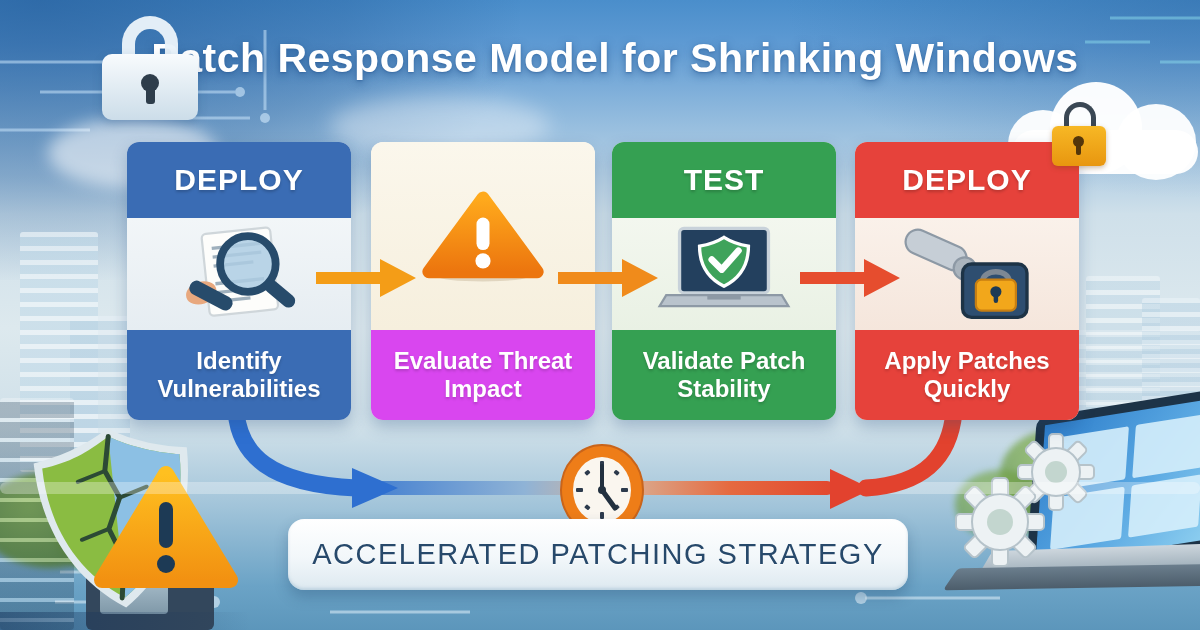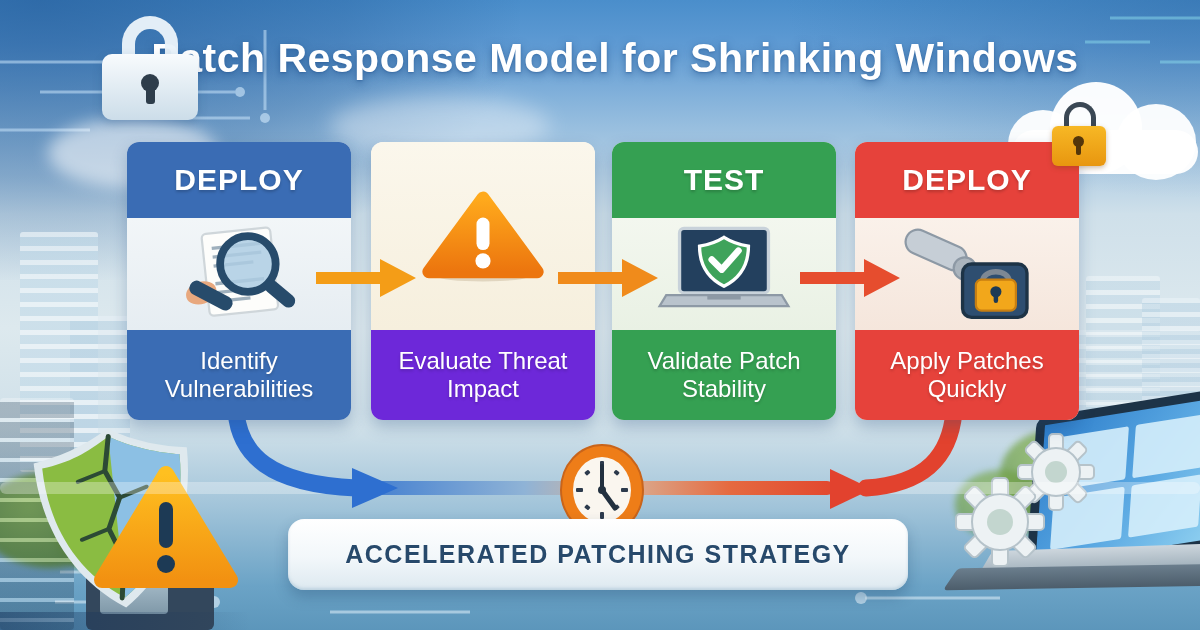--- a/index.html
+++ b/index.html
@@ -65,39 +65,39 @@
     display:flex; flex-direction:column; box-shadow:0 7px 16px rgba(35,75,125,0.28); background:#f6f4ee; }
   .card-header { height:76px; display:flex; align-items:center; justify-content:center;
     color:#fff; font-weight:bold; font-size:30px; letter-spacing:1px;
     text-shadow:0 2px 3px rgba(0,0,0,0.2); }
   .card-icon { flex:1; display:flex; align-items:center; justify-content:center; }
   .icon-bg-0 { background:linear-gradient(180deg,#f2f6f8,#e6edf2); }
   .icon-bg-1 { background:linear-gradient(180deg,#fbf7ec,#f6efdd); }
   .icon-bg-2 { background:linear-gradient(180deg,#f3f7ef,#e9f1e4); }
   .icon-bg-3 { background:linear-gradient(180deg,#faf1ea,#f5e6dc); }
   .card-desc { height:90px; display:flex; align-items:center; justify-content:center; text-align:center;
-    color:#fff; font-weight:normal; font-size:24px; line-height:1.18; padding:0 16px;
+    color:#fff; font-weight:bold; font-size:24px; line-height:1.18; padding:0 16px;
     text-shadow:0 2px 3px rgba(0,0,0,0.18); }
   .card0 { left:127px; } .card1 { left:371px; } .card2 { left:612px; } .card3 { left:855px; }
 
   .gap-arrow { top:255px; width:104px; height:46px; }
 
   .flow-svg { left:0; top:398px; width:1200px; height:132px; }
   .clock-svg { left:558px; top:442px; width:88px; height:96px; }
 
   .shield-svg { left:22px; top:420px; width:190px; height:200px; transform:rotate(-6deg); }
   .tri-svg { left:90px; top:460px; width:152px; height:138px; }
   .gears-svg { left:952px; top:430px; width:160px; height:140px; }
 
   
   .banner { left:288px; top:519px; width:620px; height:71px; border-radius:16px;
     background:linear-gradient(180deg,#ffffff 0%,#f2f7fa 55%,#dde9f0 100%);
     box-shadow:0 7px 14px rgba(25,60,100,0.28), inset 0 -2px 3px rgba(160,190,210,0.5);
     display:flex; align-items:center; justify-content:center; }
-  .banner span { color:#27496b; font-size:25px; font-weight:bold; letter-spacing:1.5px; white-space:nowrap;
+  .banner span { color:#27496b; font-size:29px; font-weight:normal; letter-spacing:1.5px; white-space:nowrap;
     text-shadow:0 1px 1px rgba(255,255,255,0.8); }
 
   .bottom-dark { left:0; top:612px; width:250px; height:18px;
     background:linear-gradient(90deg, rgba(22,52,92,0.5), rgba(22,52,92,0)); }
 </style>
 </head>
 <body>
 
 <div id="canvas">
 
@@ -274,21 +274,21 @@
               <stop offset="0" stop-color="#ffaa1c"></stop>
               <stop offset="1" stop-color="#ec750e"></stop>
             </linearGradient>
           </defs>
         <ellipse cx="60" cy="82" rx="42" ry="5" fill="rgba(120,90,40,0.18)"></ellipse>
         <path d="M60,10 L110,78 L10,78 Z" fill="url(#og2)" stroke="url(#og2)" stroke-width="12" stroke-linejoin="round"></path>
         <rect x="54" y="28" width="12" height="30" rx="6" fill="#ffffff"></rect>
         <circle cx="60" cy="68" r="7" fill="#ffffff"></circle>
       </svg>
     </div>
-    <div class="card-desc" style="background-color: #6d28d9; text-align: center;">Evaluate Threat Impact</div>
+    <div class="card-desc" style="background-color: #d946ef; text-align: center;">Evaluate Threat Impact</div>
   </div>
 
   <div class="abs card card2">
     <div class="card-header" style="background-color: rgb(53, 160, 82);">TEST</div>
     <div class="card-icon icon-bg-2">
       <svg width="150" height="100" viewBox="0 0 120 90">
         <rect x="20" y="4" width="80" height="58" rx="4" fill="#23405e" stroke="#c8d2da" stroke-width="3"></rect>
         <path d="M60,12 C68,17 76,19 82,20 C82,36 76,48 60,56 C44,48 38,36 38,20 C44,19 52,17 60,12 Z" fill="#3fa35b" stroke="#ffffff" stroke-width="3"></path>
         <polyline points="49,32 58,41 73,24" fill="none" stroke="#ffffff" stroke-width="6" stroke-linecap="round" stroke-linejoin="round"></polyline>
         <path d="M8,64 L112,64 L118,74 L2,74 Z" fill="#b9c3cc" stroke="#8d99a5" stroke-width="2"></path>

